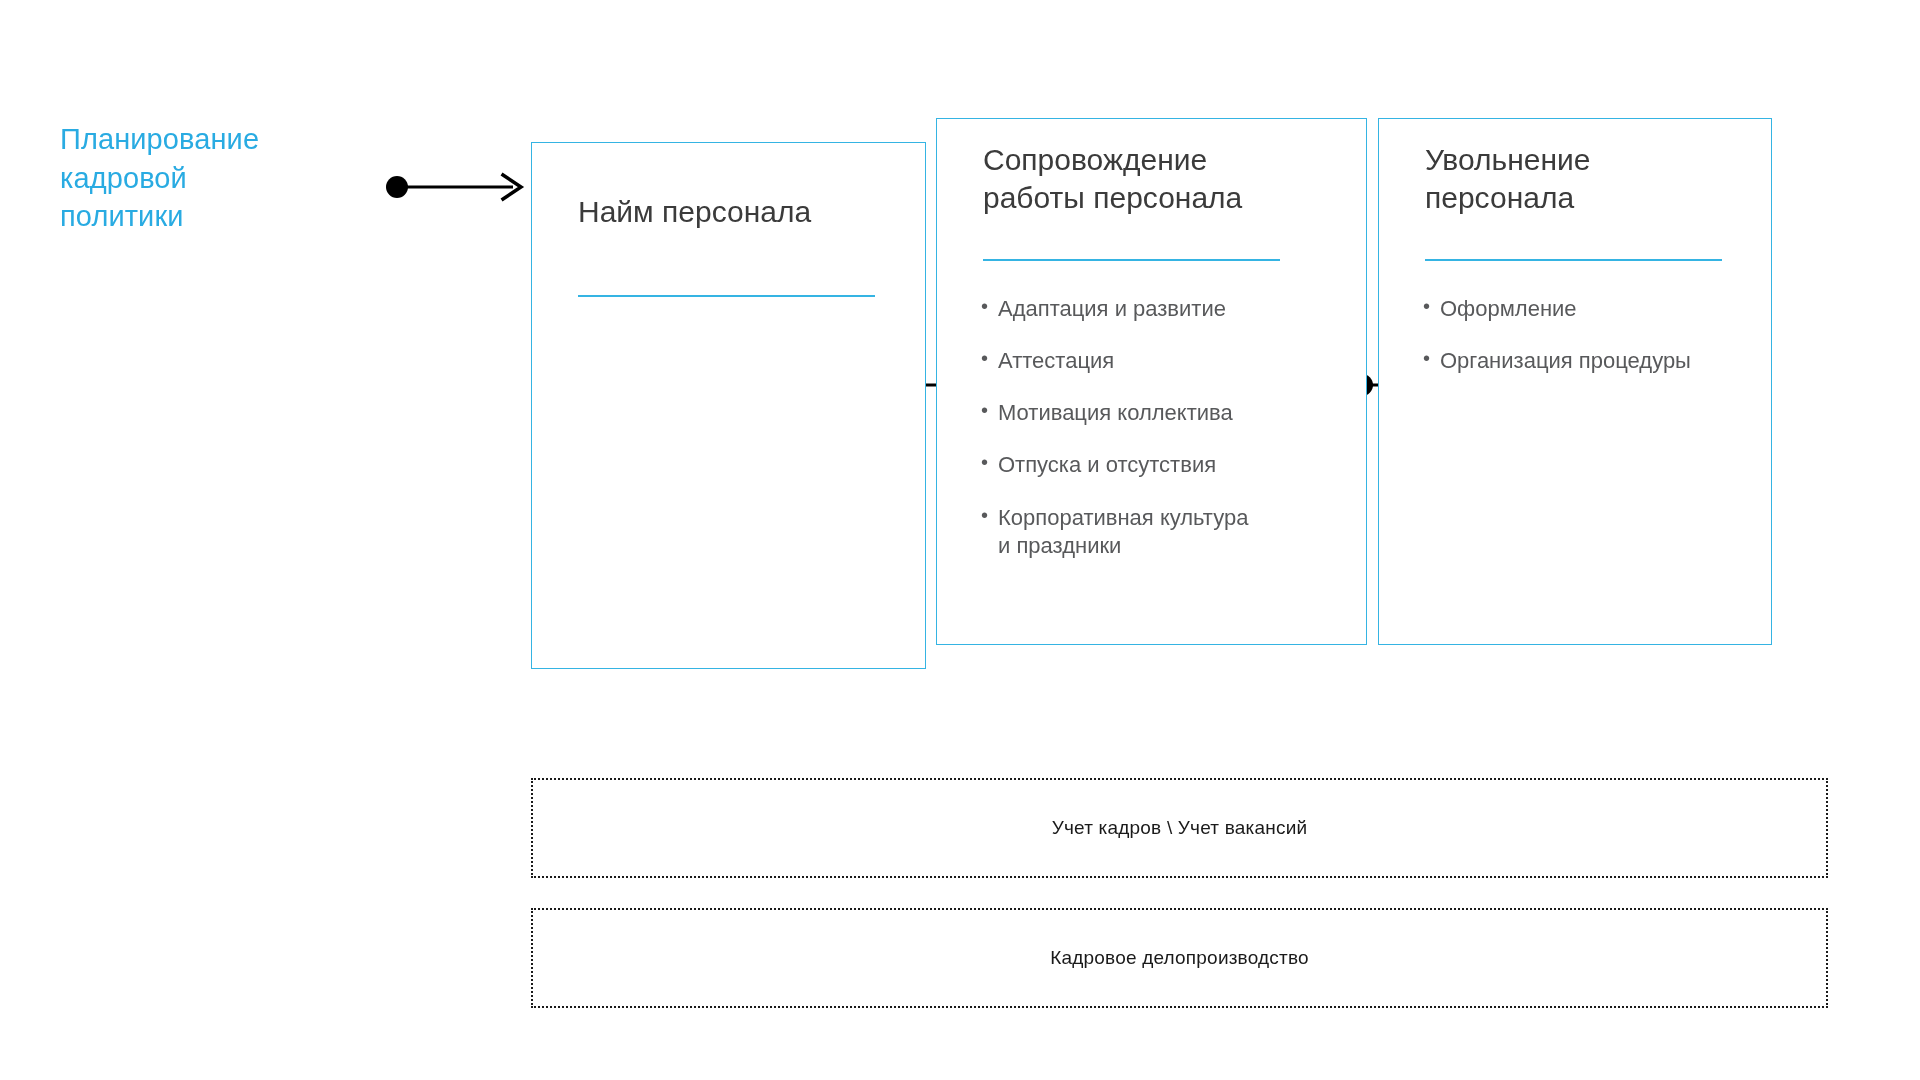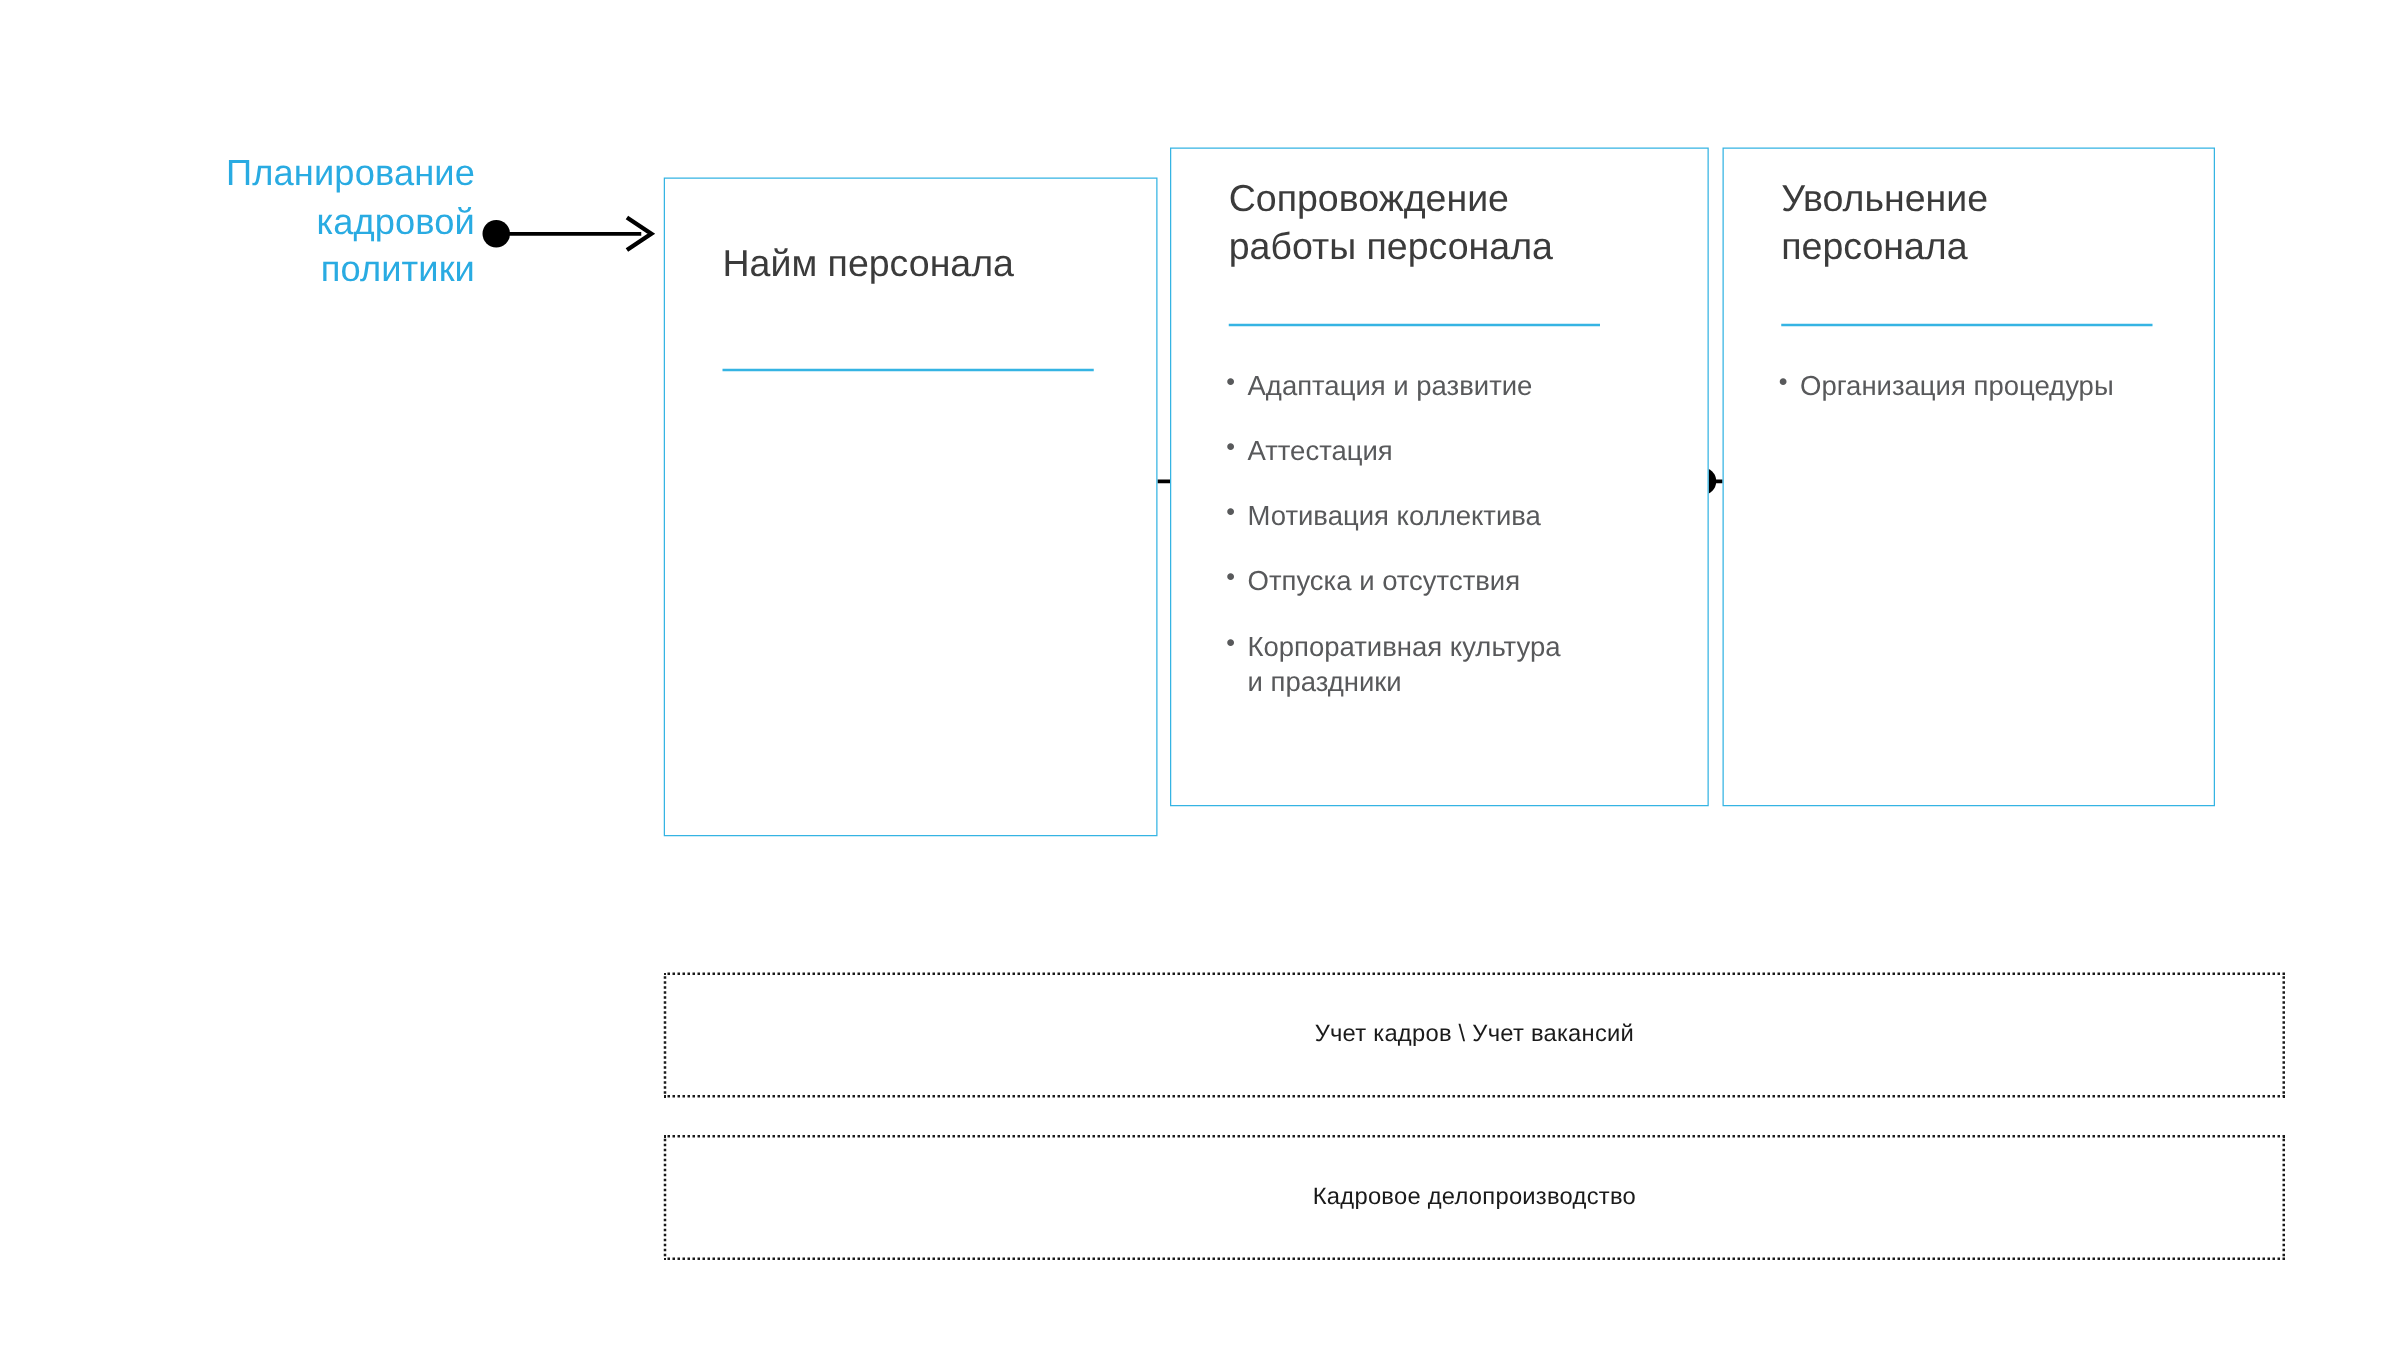--- a/index.html
+++ b/index.html
@@ -23,21 +23,21 @@
     width: 1920px;
     height: 1080px;
   }
 
   
   .source-label {
     position: absolute;
     left: 60px;
     top: 120px;
     width: 320px;
-    text-align: right;
+    text-align: left;
     color: #29ABE2;
     font-size: 29px;
     line-height: 1.33;
     font-weight: 400;
     letter-spacing: 0.1px;
     white-space: pre-line;
   }
 
   
   .stage-box {
@@ -181,20 +181,21 @@
       <li>Корпоративная культура
 и праздники</li>
     </ul>
   </div>
 
   <div class="stage-box b3">
     <div class="stage-title">Увольнение
 персонала</div>
     <div class="stage-rule"></div>
     <ul class="bullet-list">
+      <li>Оформление</li>
       <li>Организация процедуры</li>
     </ul>
   </div>
 
   <div class="band band1">
     <span class="band-label">Учет кадров \ Учет вакансий</span>
   </div>
   <div class="band band2">
     <span class="band-label">Кадровое делопроизводство</span>
   </div>

